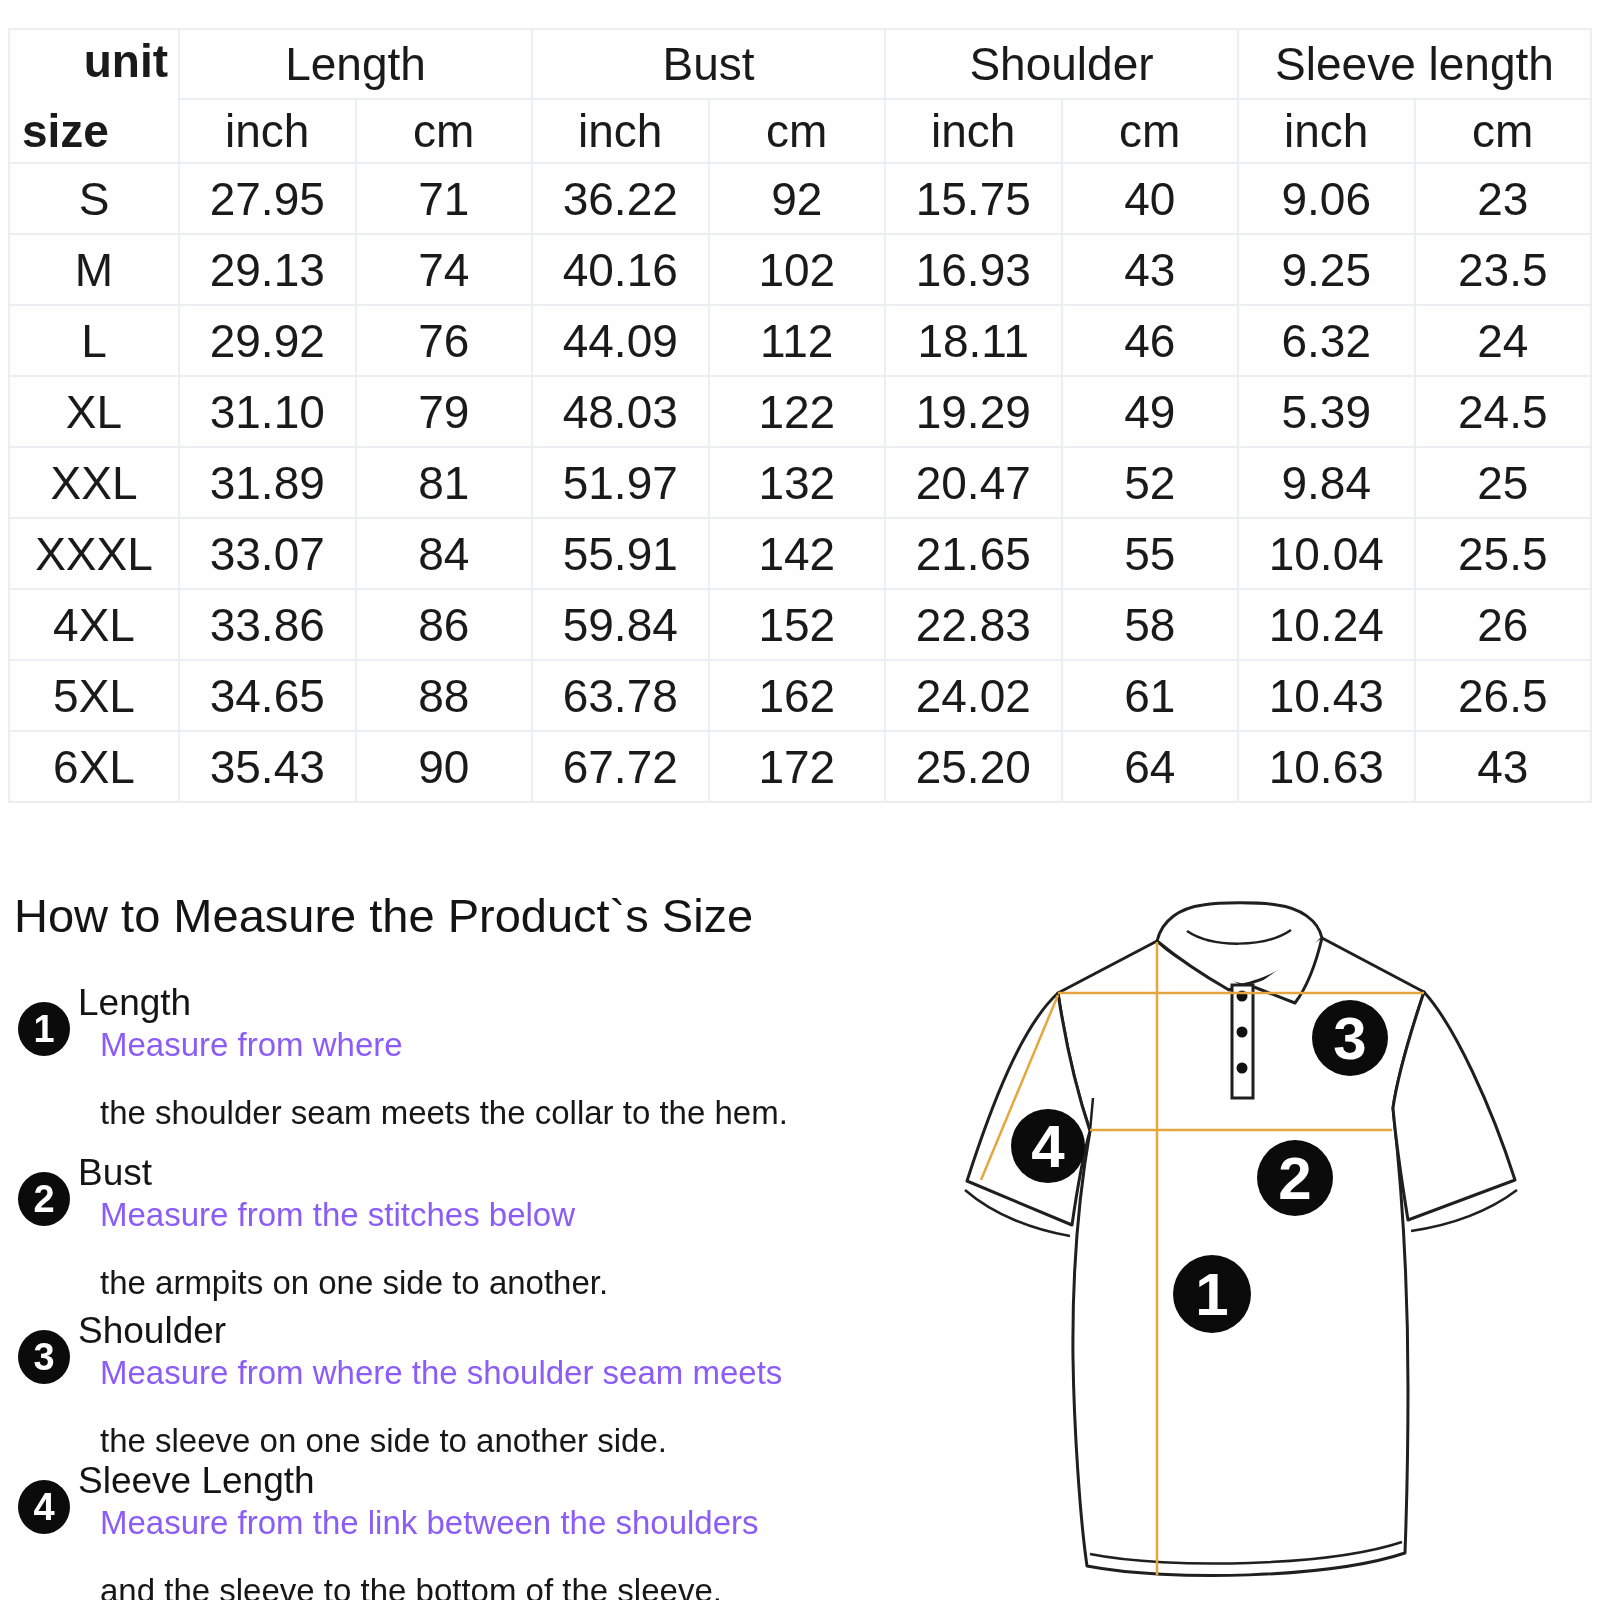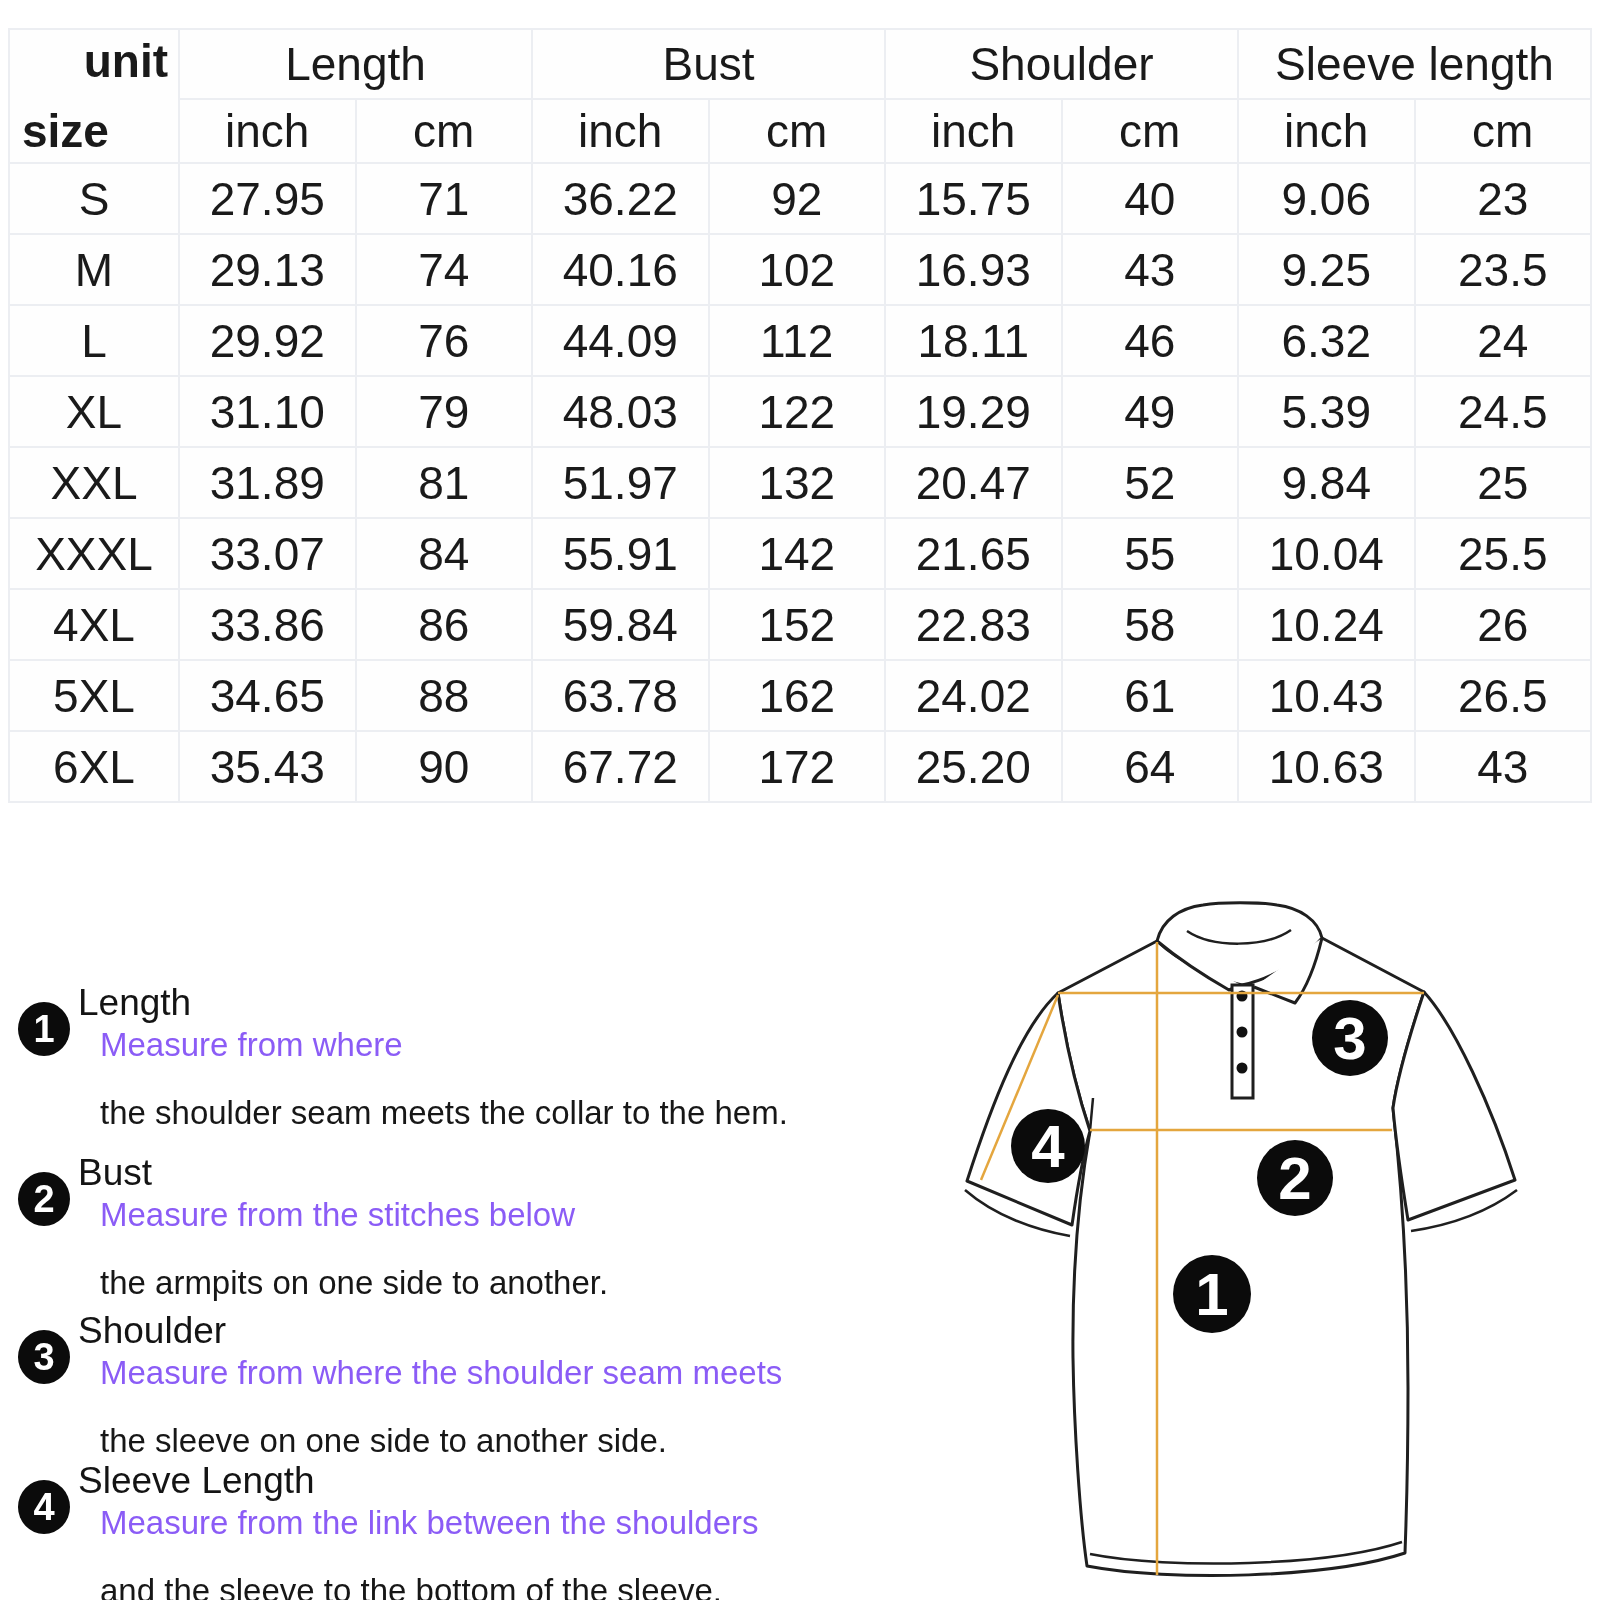--- a/index.html
+++ b/index.html
@@ -233,20 +233,21 @@
             <td class="value-cell">172</td>
             <td class="value-cell">25.20</td>
             <td class="value-cell">64</td>
             <td class="value-cell">10.63</td>
             <td class="value-cell">43</td>
           </tr>
         </tbody>
     </table>
   </div>
 
+  <div class="howto-title">How to Measure the Product`s Size</div>
 
   <div class="steps" id="steps">
       <div class="step" style="top: 0px;">
         <div class="step-badge">1</div>
         <div class="step-title">Length</div>
         <div class="step-line1">Measure from where</div>
         <div class="step-line2">the shoulder seam meets the collar to the hem.</div>
       </div>
       <div class="step" style="top: 170px;">
         <div class="step-badge">2</div>

